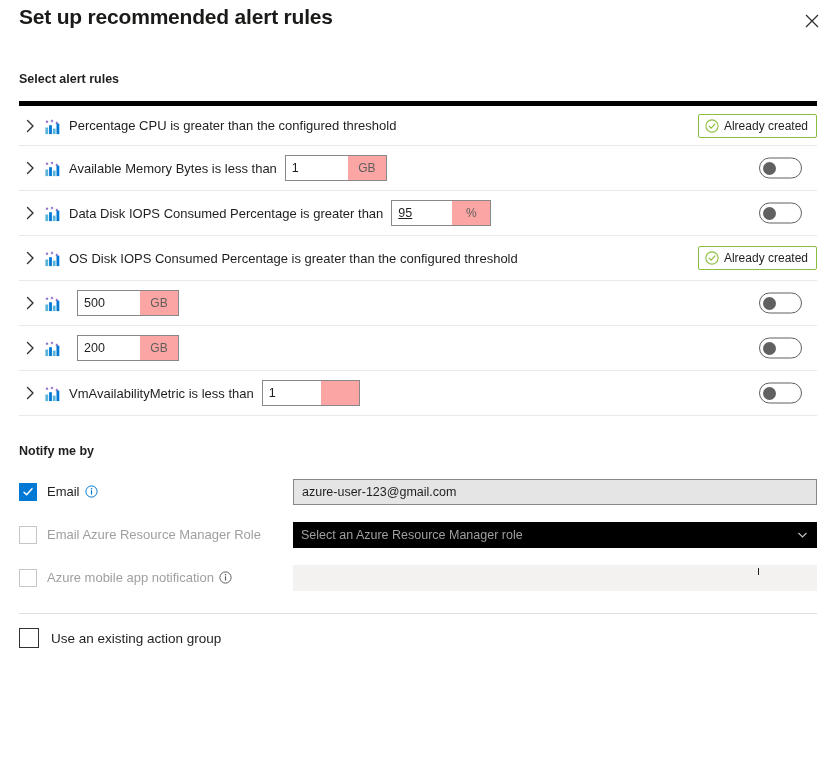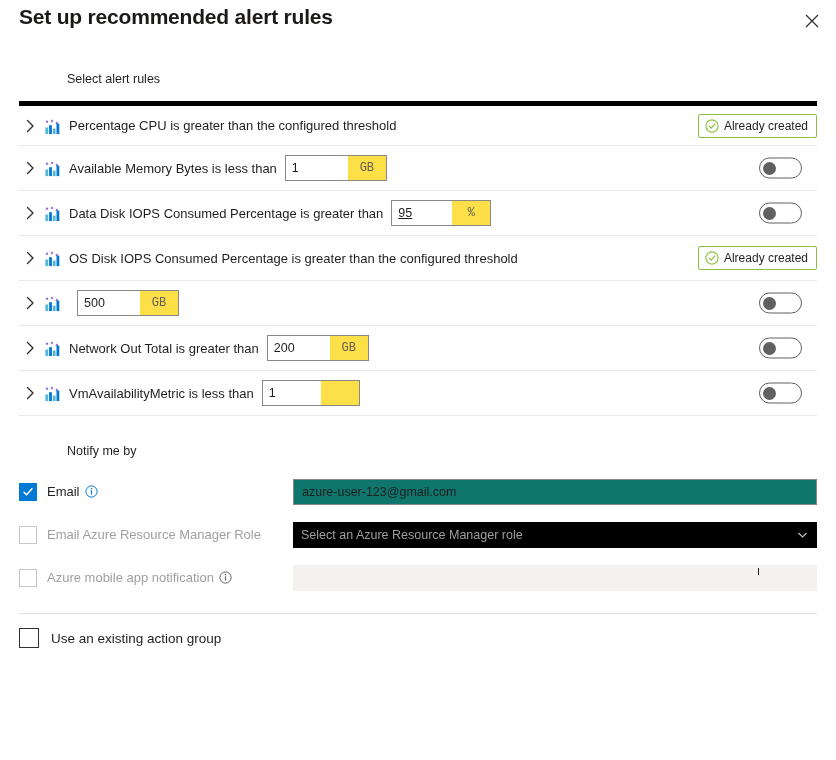--- a/index.html
+++ b/index.html
@@ -53,24 +53,23 @@
     border: none;
     padding: 0;
   }
   .close-button svg { display: block; }
 
   
   .section-heading {
     position: absolute;
     left: 19px;
     font-size: 12.5px;
-    font-weight: normal;
+    font-weight: bold;
     color: #201f1e;
     white-space: nowrap;
-    margin-left: 48px;
   }
   #select-rules-heading { top: 72px; }
   #notify-heading { top: 444px; }
 
   
   .rules-list {
     position: absolute;
     left: 19px;
     top: 101px;
     width: 798px;
@@ -126,30 +125,29 @@
     border: none;
     outline: none;
     background: #ffffff;
     font-family: "Liberation Sans", sans-serif;
     font-size: 12.5px;
     color: #201f1e;
     padding: 0 6px;
     height: 100%;
   }
   .threshold .unit {
-    background: #fde047;
+    background: #fca5a5;
     color: #605e5c;
     font-size: 12px;
     display: flex;
     align-items: center;
     justify-content: center;
     min-width: 38px;
     padding: 0 6px;
     user-select: none;
-    font-family: Liberation Mono, monospace;
   }
   .threshold.w-mem input { width: 62px; }
   .threshold.w-mem .unit { width: 38px; }
   .threshold.w-pct input { width: 60px; text-decoration: underline; }
   .threshold.w-pct .unit { width: 38px; }
   .threshold.w-net input { width: 62px; }
   .threshold.w-net .unit { width: 38px; }
   .threshold.w-none input { width: 58px; }
   .threshold.w-none .unit { width: 36px; }
 
@@ -253,21 +251,21 @@
   .field-col {
     position: absolute;
     left: 274px;
     width: 524px;
   }
 
   .text-field {
     width: 100%;
     height: 26px;
     border: 1px solid #8a8886;
-    background: #0f766e;
+    background: #e5e5e5;
     font-family: "Liberation Sans", sans-serif;
     font-size: 12.5px;
     color: #201f1e;
     padding: 0 8px;
     outline: none;
   }
 
   .combo-disabled {
     width: 100%;
     height: 26px;
@@ -498,21 +496,20 @@
           <svg width="18" height="16" viewBox="0 0 18 16">
             <path d="M3 1.5 L3 4 M1.8 2.7 L4.2 2.7" stroke="#8661c5" stroke-width="1.1"></path>
             <path d="M8 0.8 L8 3.3 M6.8 2 L9.2 2" stroke="#8661c5" stroke-width="1.1"></path>
             <path d="M12.8 2.8 L12.8 5.3 M11.6 4 L14 4" stroke="#8661c5" stroke-width="1.1"></path>
             <rect x="1.4" y="8.5" width="2.8" height="6.6" fill="#59b4d9"></rect>
             <rect x="5.1" y="6.2" width="2.8" height="8.9" fill="#0078d4"></rect>
             <rect x="8.8" y="9.6" width="2.8" height="5.5" fill="#59b4d9"></rect>
             <rect x="12.5" y="4.6" width="2.8" height="10.5" fill="#0078d4"></rect>
           </svg>
         </span>
-        <span class="rule-text">Network Out Total is greater than</span>
         <span class="threshold w-net">
           <input type="text" value="200" style="">
           <span class="unit">GB</span>
         </span>
         <span class="rule-right">
           <span class="toggle">
             <span class="knob"></span>
           </span>
         </span>
       </div>

